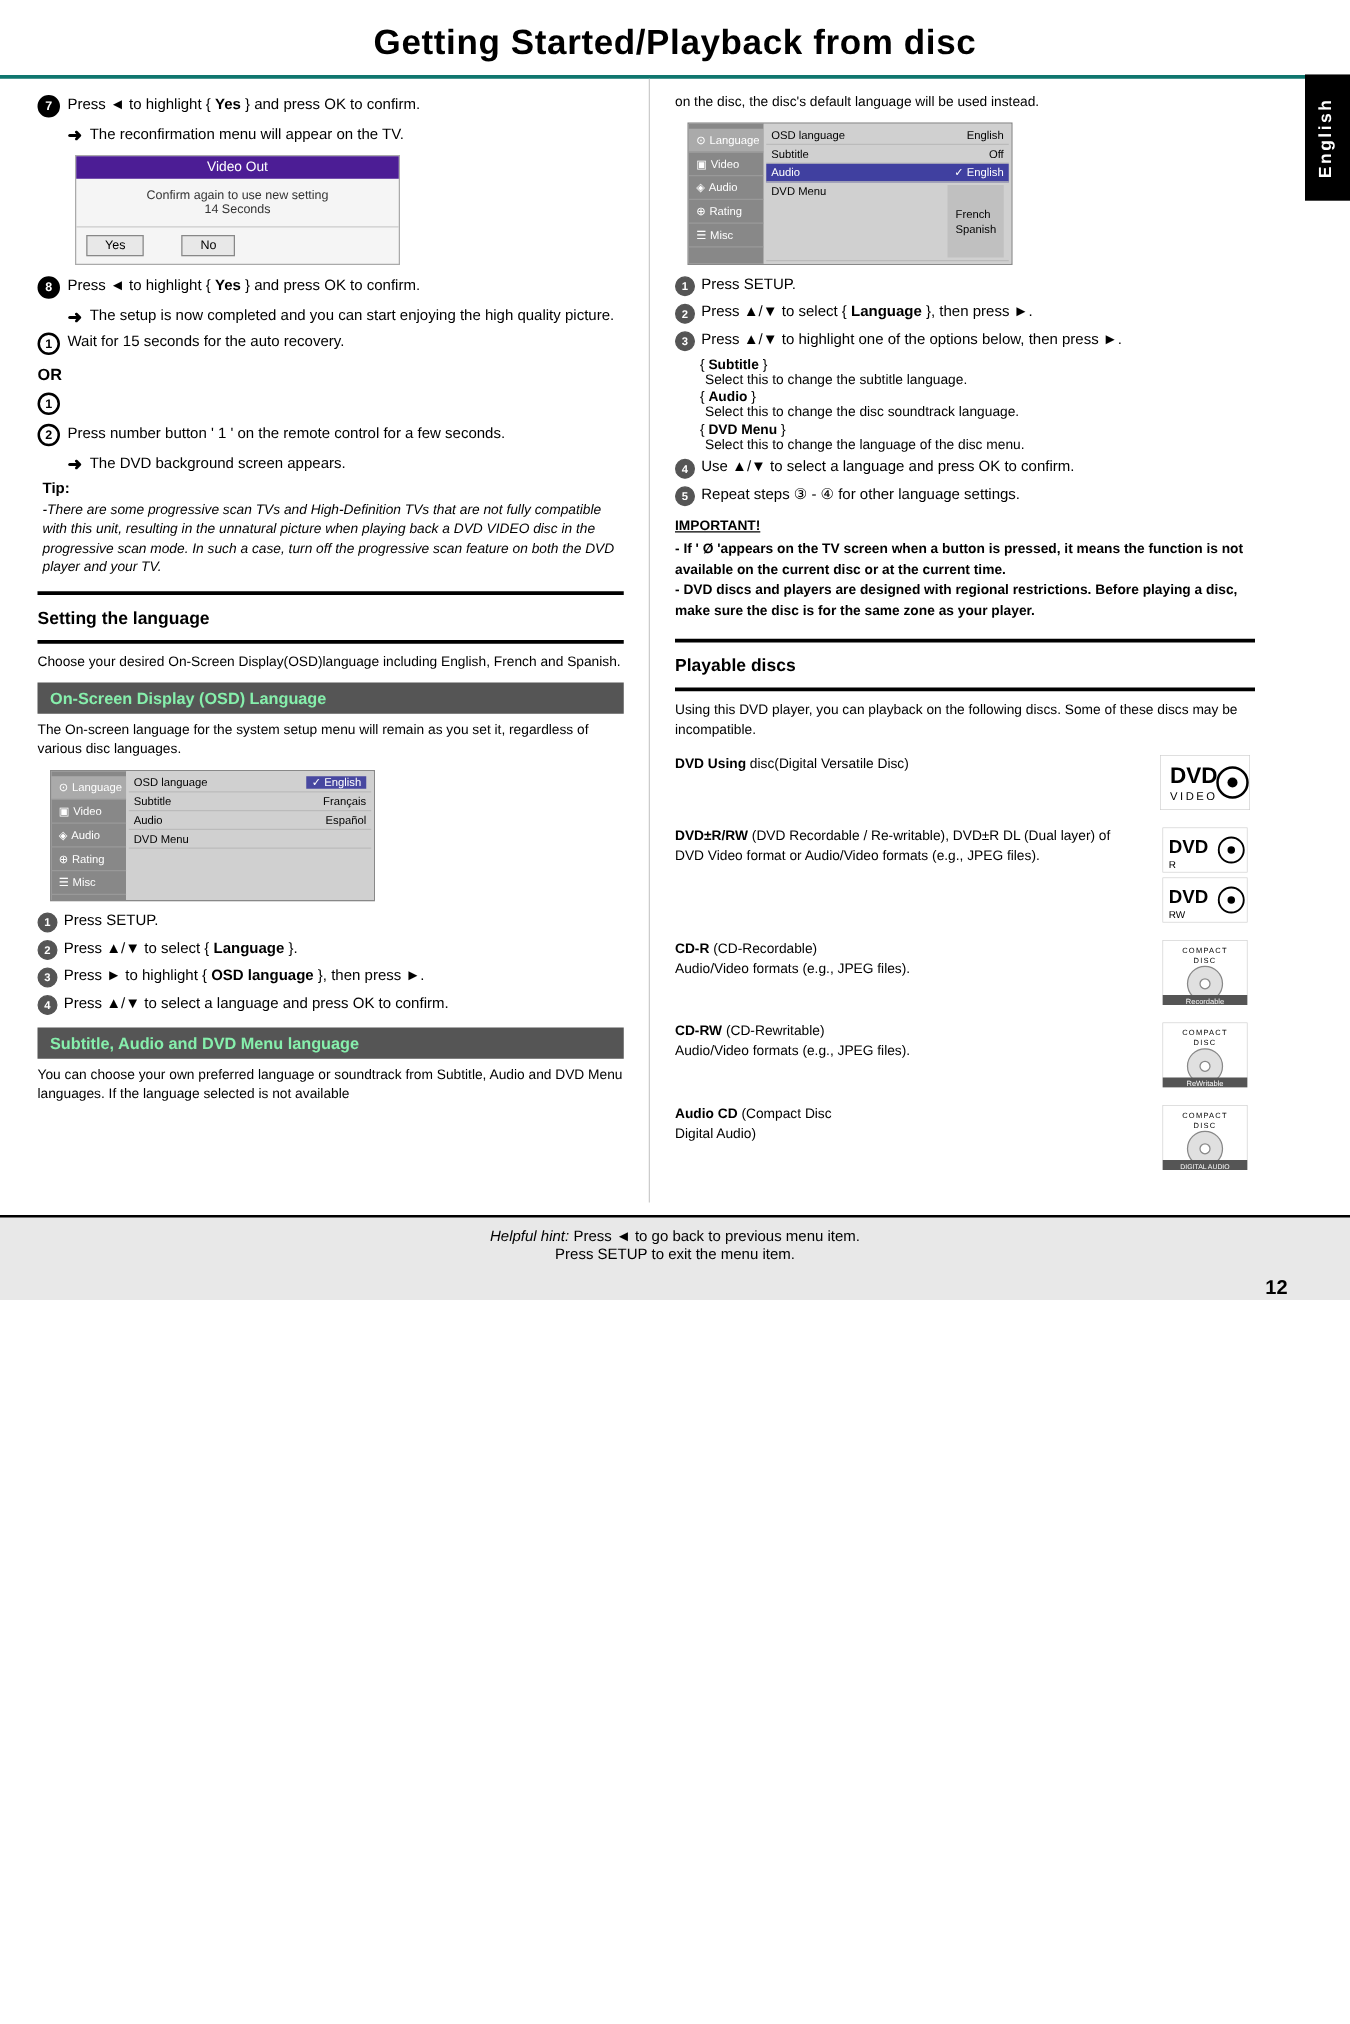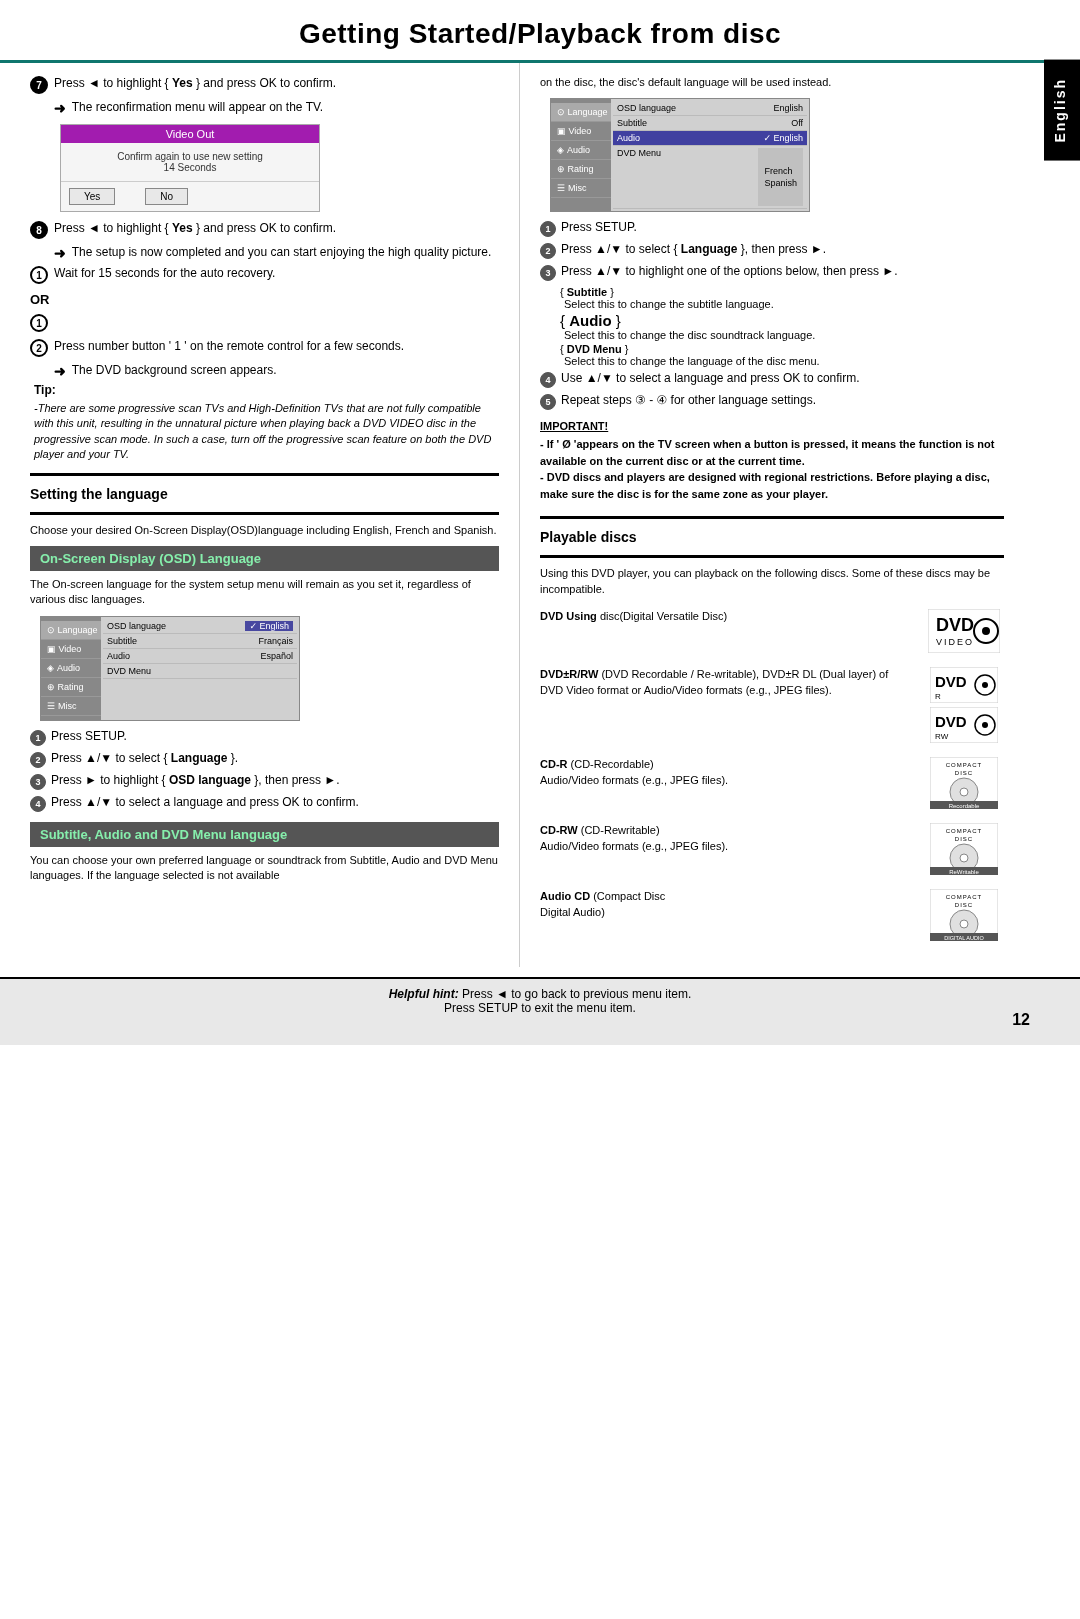--- a/index.html
+++ b/index.html
@@ -141,21 +141,21 @@
     
     .screen-mockup {
       border: 1px solid #aaa;
       background: #f5f5f5;
       margin: 8px 0;
       font-size: 11px;
       width: 260px;
     }
 
     .screen-header {
-      background: #a21caf;
+      background: #4c1d95;
       color: #fff;
       padding: 3px 8px;
       font-size: 11px;
       text-align: center;
     }
 
     .screen-confirm {
       padding: 8px;
       text-align: center;
       font-size: 10px;
@@ -526,21 +526,21 @@
         <div class="rsetup-num dark">3</div>
         <span>Press ▲/▼ to highlight one of the options below, then press ►.</span>
       </div>
 
       <div style="margin-left:20px; margin-bottom:2px;">
         <div style="font-size:11px;">{ <strong>Subtitle</strong> }</div>
         <div style="font-size:11px; margin-left:4px;">Select this to change the subtitle language.</div>
       </div>
 
       <div style="margin-left:20px; margin-bottom:2px;">
-        <div style="font-size:15px;">{ <strong>Audio</strong> }</div>
+        <div style="font-size:11px;">{ <strong>Audio</strong> }</div>
         <div style="font-size:11px; margin-left:4px;">Select this to change the disc soundtrack language.</div>
       </div>
 
       <div style="margin-left:20px; margin-bottom:4px;">
         <div style="font-size:11px;">{ <strong>DVD Menu</strong> }</div>
         <div style="font-size:11px; margin-left:4px;">Select this to change the language of the disc menu.</div>
       </div>
       <div class="rsetup-item">
         <div class="rsetup-num dark">4</div>
         <span>Use ▲/▼ to select a language and press OK to confirm.</span>
@@ -658,18 +658,18 @@
           <rect x="0" y="44" width="68" height="8" fill="#555"></rect>
           <text x="34" y="51" font-size="5.5" font-family="Arial" fill="#fff" text-anchor="middle">DIGITAL AUDIO</text>
         </svg>
       </div>
     </div>
 
   </div>
 </div>
 
 <div style="position:relative; margin-top:10px; background:#e8e8e8; border-top:2px solid #000; padding:8px 30px 30px 30px; text-align:center;">
-  <span style="font-style:italic; font-weight:bold;">Helpful hint:</span>
+  <span style="font-style:italic; font-weight:normal;">Helpful hint:</span>
   <span>  Press ◄ to go back to previous menu item.</span>
   <br>
   <span>Press SETUP to exit the menu item.</span>
-  <div style="position:absolute; right:50px; bottom:16px; font-size:16px; font-weight:bold;">12</div>
+  <div style="position:absolute; right:50px; bottom:0; font-size:16px; font-weight:bold;">12</div>
 </div>
 
 </body></html>

